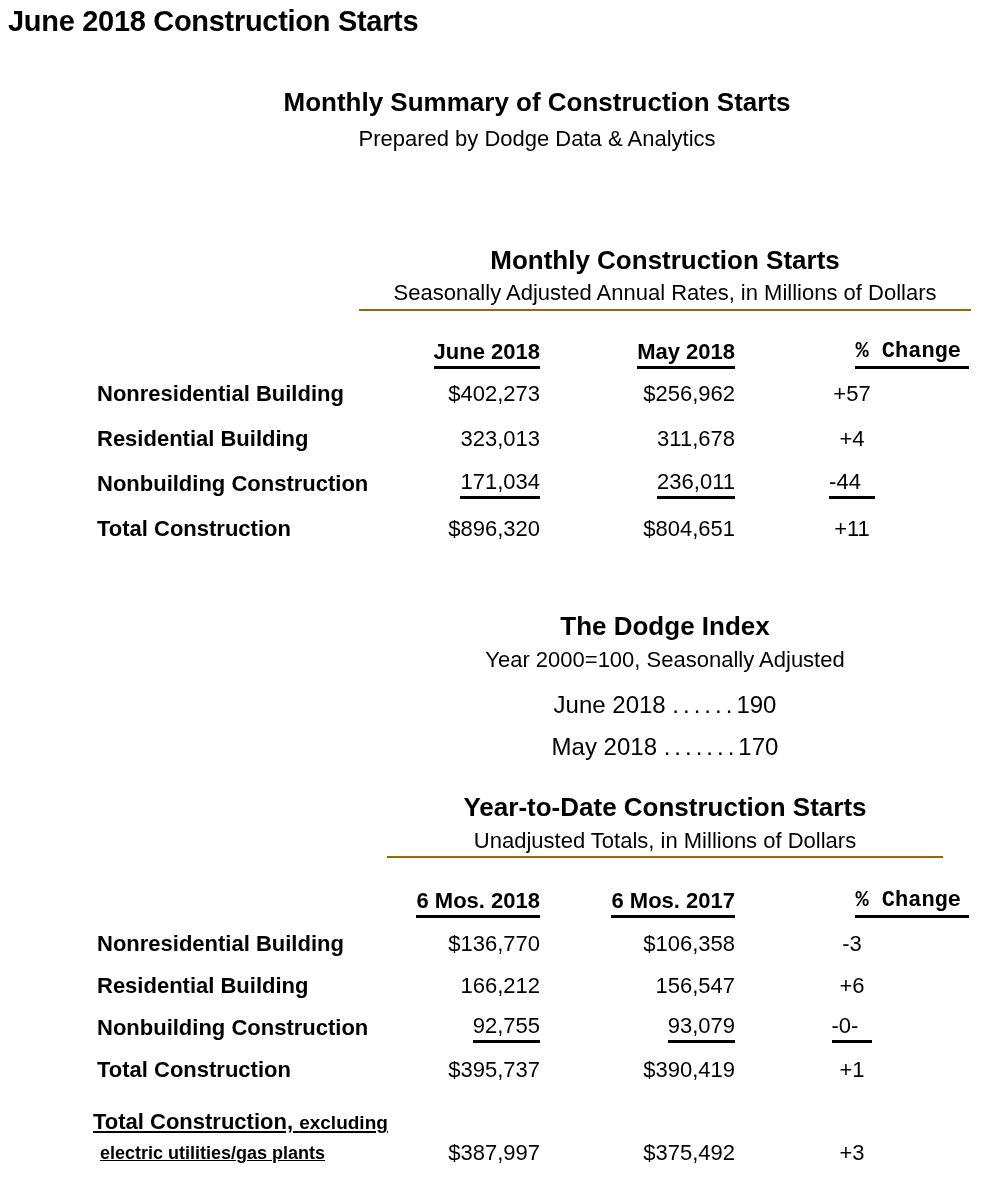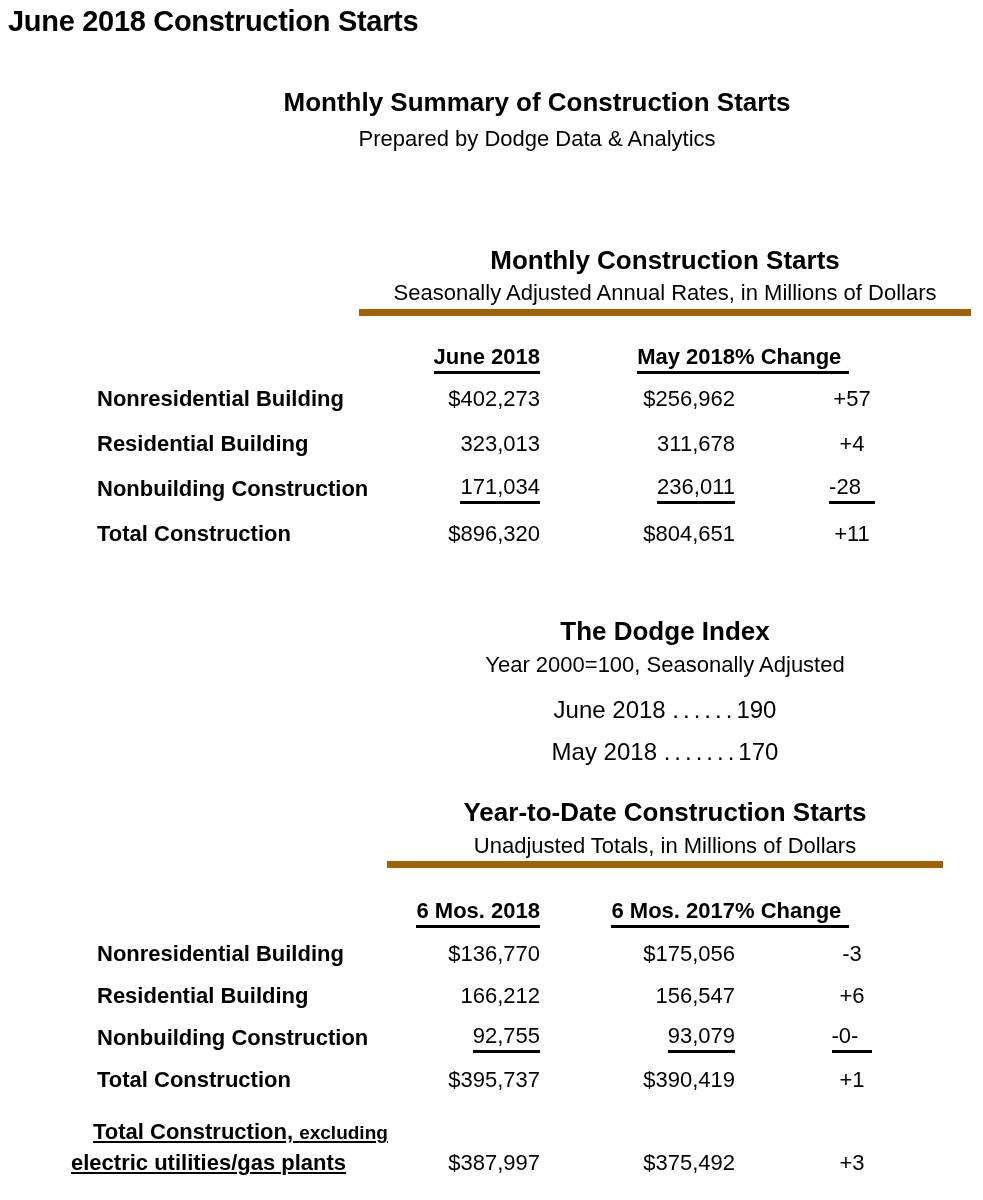--- a/index.html
+++ b/index.html
@@ -48,42 +48,42 @@
     width: 620px;
     text-align: center;
   }
   .section-head .section-title {
     font-size: 26px;
     font-weight: bold;
     line-height: 1.15;
   }
   .section-head .rule-wrap {
     margin: 5px auto 0 auto;
-    border-bottom: 7px solid #a16207;
+    border-bottom: 2px solid #a16207;
     padding-bottom: 3px;
   }
   .section-head .section-subtitle {
     font-size: 22px;
     line-height: 1.15;
   }
   .sec1 { margin-top: 94px; }
   .sec1 .rule-wrap { width: 612px; }
   .sec2 { margin-top: 25px; }
   .sec2 .rule-wrap { width: 556px; }
 
   
   .tgrid {
     display: grid;
     grid-template-columns: 375px 165px 195px 234px;
     align-items: center;
   }
   .thead { margin-top: 29px; }
   .sec2-head { margin-top: 31px; }
   .thead .hv { text-align: right; }
-  .thead .hp { text-align: left; }
+  .thead .hp { text-align: right; font-family: Liberation Mono, monospace; }
   .thead span {
     display: inline-block;
     font-size: 22px;
     font-weight: bold;
     border-bottom: 3px solid #000;
     padding-bottom: 2px;
     line-height: 1.1;
   }
   .thead .hp span { padding-right: 8px; }
 
@@ -146,23 +146,23 @@
     margin-top: 18px;
   }
   .xrow .xlbl { font-weight: bold; white-space: nowrap; text-decoration: underline; }
   .xrow .xl1 {
     padding-left: 93px;
     font-size: 22px;
     line-height: 26px;
   }
   .xrow .xl1 .xs { font-size: 19px; }
   .xrow .xl2 {
-    padding-left: 71px;
+    padding-left: 100px;
     margin-top: 4px;
-    font-size: 22px;
+    font-size: 18px;
     line-height: 26px;
   }
   .xrow .v {
     text-align: right;
     font-size: 22px;
     line-height: 26px;
   }
   .xrow .p {
     text-align: center;
     font-size: 22px;
@@ -203,21 +203,21 @@
   <div class="tgrid trow">
     <div class="lbl">Residential Building</div>
     <div class="v">323,013</div>
     <div class="v">311,678</div>
     <div class="p">+4</div>
   </div>
   <div class="tgrid trow">
     <div class="lbl">Nonbuilding Construction</div>
     <div class="v"><span class="ul">171,034</span></div>
     <div class="v"><span class="ul">236,011</span></div>
-    <div class="p"><span class="ul">-28</span></div>
+    <div class="p"><span class="ul">-44</span></div>
   </div>
   <div class="tgrid trow">
     <div class="lbl">Total Construction</div>
     <div class="v">$896,320</div>
     <div class="v">$804,651</div>
     <div class="p">+11</div>
   </div>
 </div>
 
 <div class="dodge">
@@ -246,21 +246,21 @@
   <div></div>
   <div class="hv"><span>6 Mos. 2018</span></div>
   <div class="hv"><span>6 Mos. 2017</span></div>
   <div class="hp"><span>% Change</span></div>
 </div>
 
 <div class="trows2">
   <div class="tgrid trow">
     <div class="lbl">Nonresidential Building</div>
     <div class="v">$136,770</div>
-    <div class="v">$175,056</div>
+    <div class="v">$106,358</div>
     <div class="p">-3</div>
   </div>
   <div class="tgrid trow">
     <div class="lbl">Residential Building</div>
     <div class="v">166,212</div>
     <div class="v">156,547</div>
     <div class="p">+6</div>
   </div>
   <div class="tgrid trow">
     <div class="lbl">Nonbuilding Construction</div>

